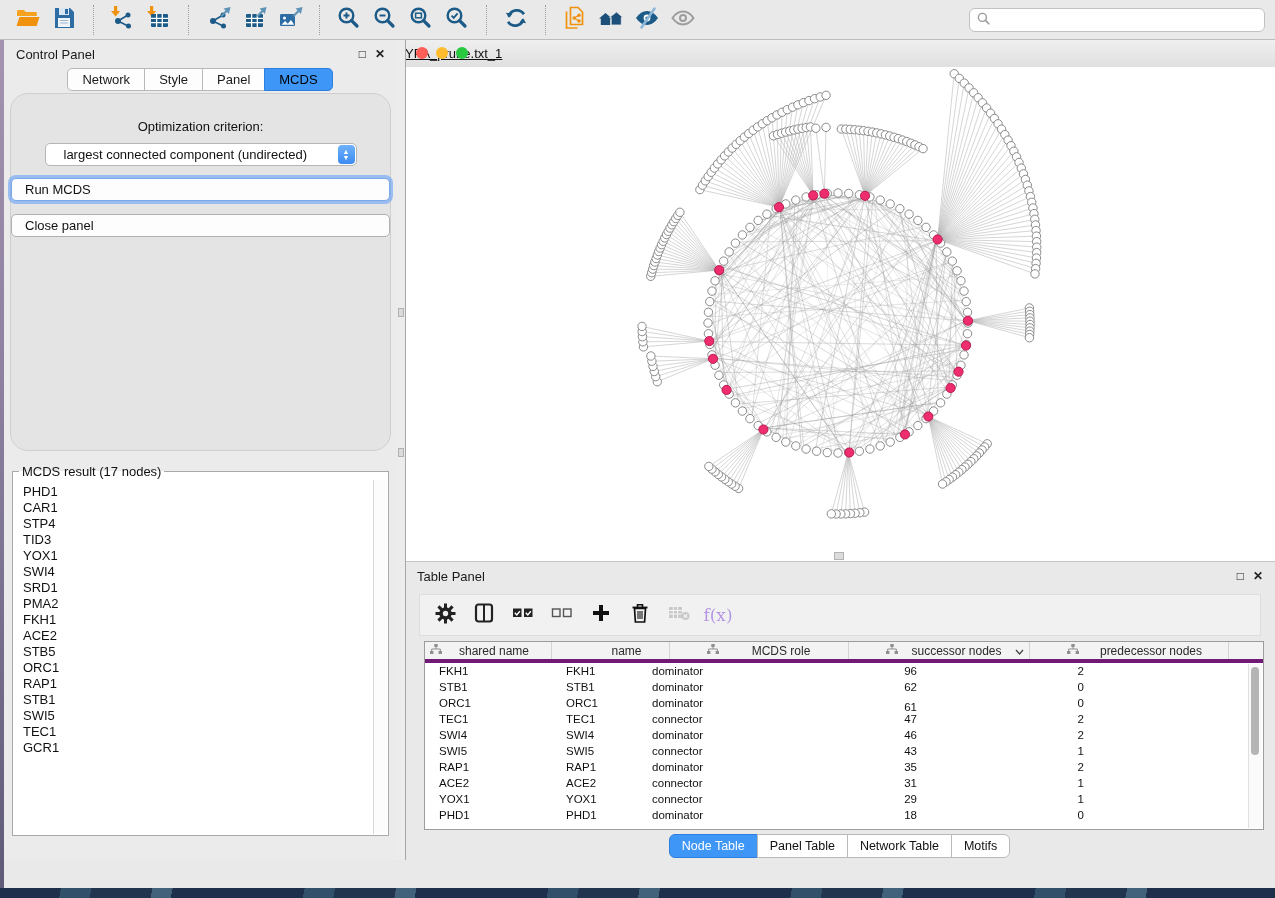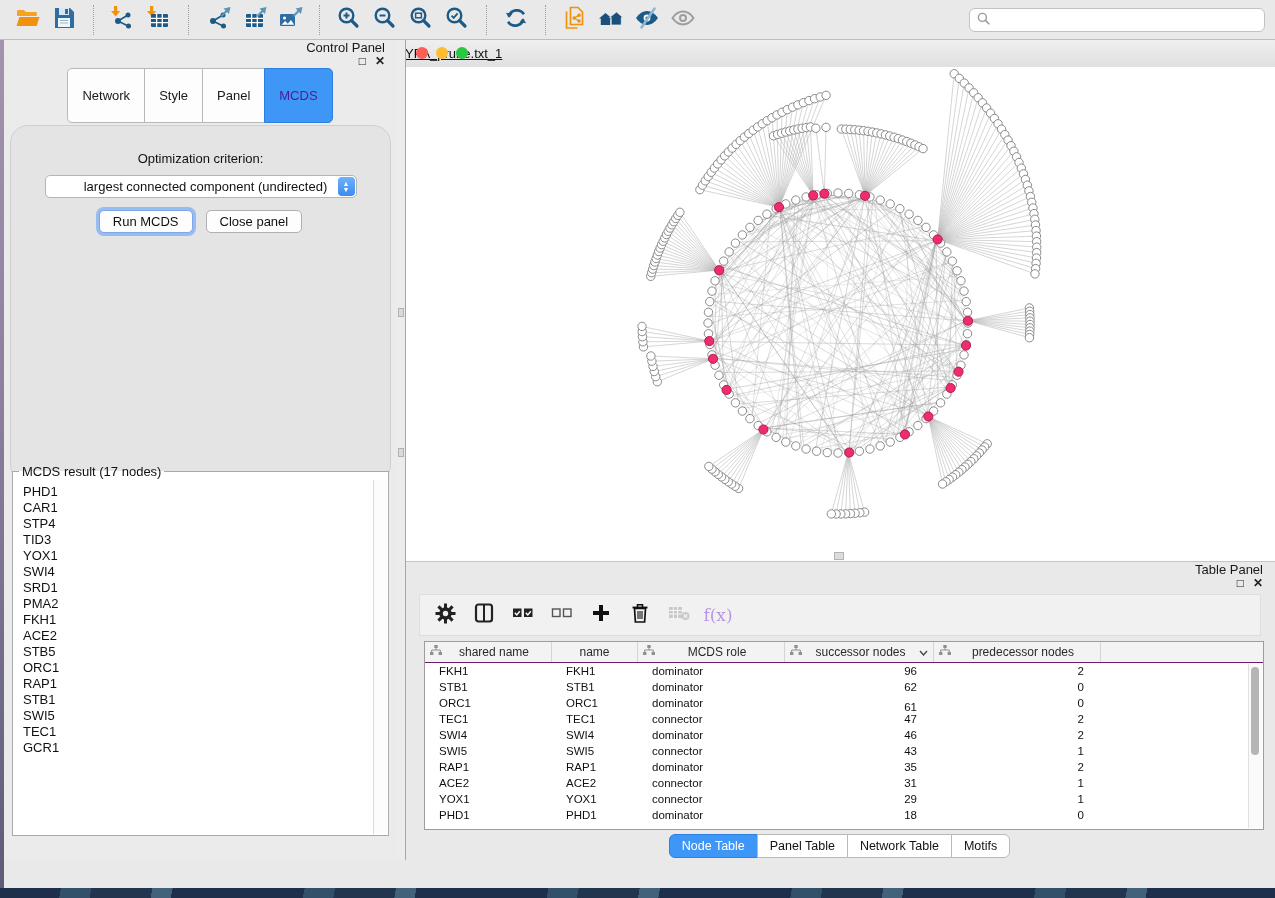--- a/index.html
+++ b/index.html
@@ -13,36 +13,36 @@
 
   
   .main-toolbar{position:absolute;left:0;top:0;width:1275px;height:40px;background:#e9e9e9;border-bottom:1px solid #bdbdbd;display:flex;align-items:center;padding:0 10px;box-sizing:border-box;}
   .tb-btn{width:36px;height:32px;display:flex;align-items:center;justify-content:center;border-radius:4px;}
   .tb-sep{width:0;height:30px;border-left:1px dotted #9f9f9f;margin:0 11px;}
   .tb-search{margin-left:auto;width:296px;height:24px;background:#fff;border:1px solid #c2c2c2;border-radius:6px;display:flex;align-items:center;padding:0 7px;box-sizing:border-box;}
   .tb-search input{border:none;outline:none;flex:1;font-size:12px;font-family:"Liberation Sans",sans-serif;background:transparent;margin-left:5px;}
 
   
   .control-panel{position:absolute;left:4px;top:40px;width:393px;bottom:38px;background:#ebebeb;overflow:hidden;}
-  .panel-titlebar{height:28px;display:flex;align-items:flex-end;padding:0 12px;font-size:13px;color:#1a1a1a;flex-direction:column;}
+  .panel-titlebar{height:28px;display:flex;align-items:center;padding:0 12px;font-size:13px;color:#1a1a1a;}
   .panel-titlebar .win-icons{margin-left:auto;display:flex;gap:9px;align-items:center;color:#222;}
   .win-float{font-size:12px;line-height:1;}
   .win-close{font-size:12px;font-weight:bold;line-height:1;}
   .cp-tabs{display:flex;justify-content:center;}
-  .cp-tab{font-size:13px;padding:19px 14px;background:#fdfdfd;border:1px solid #b8b8b8;margin-left:-1px;color:#1a1a1a;text-align:right;}
+  .cp-tab{font-size:13px;padding:3px 14px;background:#fdfdfd;border:1px solid #b8b8b8;margin-left:-1px;color:#1a1a1a;text-align:right;}
   .cp-tab:first-child{border-radius:5px 0 0 5px;}
   .cp-tab:last-child{border-radius:0 5px 5px 0;}
-  .cp-tab.active{background:#3e96f7;border-color:#2f7fe0;color:#4c1d95;}
+  .cp-tab.active{background:#3e96f7;border-color:#2f7fe0;color:#000000;}
   .cp-card{margin:2px 6px 0 6px;height:358px;background:#e4e4e4;border:1px solid #cfcfcf;border-radius:18px;box-sizing:border-box;}
   .crit-label{text-align:center;font-size:13px;color:#111;margin-top:25px;}
   .crit-select{margin:9px auto 0 auto;width:312px;height:23px;background:#fff;border:1px solid #b5b5b5;border-radius:5px;display:flex;align-items:center;position:relative;box-sizing:border-box;}
-  .crit-select .sel-text{font-size:13px;padding-left:28px;color:#111;flex:1;white-space:nowrap;text-align:center;}
+  .crit-select .sel-text{font-size:13px;padding-left:18px;color:#111;flex:1;white-space:nowrap;}
   .sel-stepper{width:17px;height:19px;margin-right:1px;background:linear-gradient(#6fb1fb,#3c8bf2);border-radius:4px;display:flex;flex-direction:column;align-items:center;justify-content:center;color:#fff;}
   .sel-stepper span{font-size:7px;line-height:6px;}
-  .cp-buttons{display:flex;justify-content:center;gap:13px;margin-top:12px;}
+  .cp-buttons{display:flex;justify-content:center;gap:13px;margin-top:12px;flex-direction:column;}
   .mac-btn{height:23px;padding:0 13px;background:#fdfdfd;border:1px solid #b0b0b0;border-radius:5px;font-size:13px;color:#111;display:flex;align-items:center;box-sizing:border-box;}
   .mac-btn.focus-ring{box-shadow:0 0 0 3px rgba(90,155,250,.55);border-color:#7aa8e8;}
   .mcds-fieldset{position:absolute;left:8px;right:8px;top:424px;height:372px;border:1px solid #a9a9a9;background:#fff;margin:0;padding:0;box-sizing:border-box;}
   .mcds-fieldset legend{font-size:13px;color:#111;margin-left:6px;padding:0 3px;}
   .mcds-list{position:absolute;left:1px;right:14px;top:2px;bottom:1px;overflow:hidden;padding:3px 0 0 9px;font-size:13px;line-height:16px;color:#111;}
   .mcds-scroll{position:absolute;top:1px;bottom:1px;right:1px;width:13px;background:#fcfcfc;border-left:1px solid #d8d8d8;}
 
   
   .v-splitter{position:absolute;left:397px;top:40px;width:8px;bottom:38px;background:#ececec;border-right:1px solid #a6a6a6;z-index:2;}
   .v-grip{position:absolute;left:1px;width:6px;height:9px;background:#dadada;border:1px solid #b1b1b1;box-sizing:border-box;}
@@ -55,21 +55,21 @@
   .net-canvas{position:absolute;left:0;top:27px;right:0;bottom:0;background:#fff;overflow:hidden;}
   .h-grip{position:absolute;left:429px;bottom:1px;width:10px;height:8px;background:#dcdcdc;border:1px solid #b3b3b3;box-sizing:border-box;z-index:3;}
 
   
   .table-panel{position:absolute;left:405px;top:561px;width:870px;height:301px;background:#e9e9e9;border-top:1px solid #c6c6c6;box-sizing:border-box;}
   .tp-toolbar{position:absolute;left:14px;right:14px;top:32px;height:42px;background:#f1f1f1;border:1px solid #ddd;display:flex;align-items:center;gap:9px;padding:0 10px;box-sizing:border-box;}
   .tp-tool{width:30px;height:30px;display:flex;align-items:center;justify-content:center;}
   .tp-tool.disabled{opacity:.45;}
   .fx-label{font-family:"DejaVu Serif",serif;font-size:17px;color:#6d28d9;}
   .tbl{position:absolute;left:19px;right:11px;top:79px;height:189px;background:#fff;border:1px solid #9d9d9d;box-sizing:border-box;overflow:hidden;}
-  .tbl-header{display:flex;height:21px;background:#f3f3f3;border-bottom:1px solid #701a75;box-sizing:border-box;}
+  .tbl-header{display:flex;height:21px;background:#f3f3f3;border-bottom:4px solid #701a75;box-sizing:border-box;gap:32px;}
   .th-cell{display:flex;align-items:center;box-sizing:border-box;border-right:1px solid #d4d4d4;font-size:12px;color:#2a2a2a;padding:0 5px;}
   .th-cell .th-label{flex:1;text-align:center;white-space:nowrap;overflow:hidden;}
   .th-filler{flex:1;border-right:none;}
   .tbl-row{display:flex;height:16px;align-items:center;}
   .td-cell{box-sizing:border-box;font-size:11.5px;color:#111;padding:0 14px 0 14px;white-space:nowrap;overflow:hidden;}
   .td-num{text-align:right;padding-right:17px;}
   .tbl-scroll{position:absolute;top:22px;bottom:1px;right:1px;width:13px;background:#fafafa;border-left:1px solid #e0e0e0;}
   .tbl-thumb{position:absolute;top:3px;left:2px;width:8px;height:88px;background:#b5b5b5;border-radius:5px;}
   .tp-tabs{position:absolute;left:0;right:0;bottom:4px;display:flex;justify-content:center;}
   .tp-tab{font-size:12.5px;padding:4px 12px;background:#fff;border:1px solid #b9b9b9;margin-left:-1px;color:#111;}

